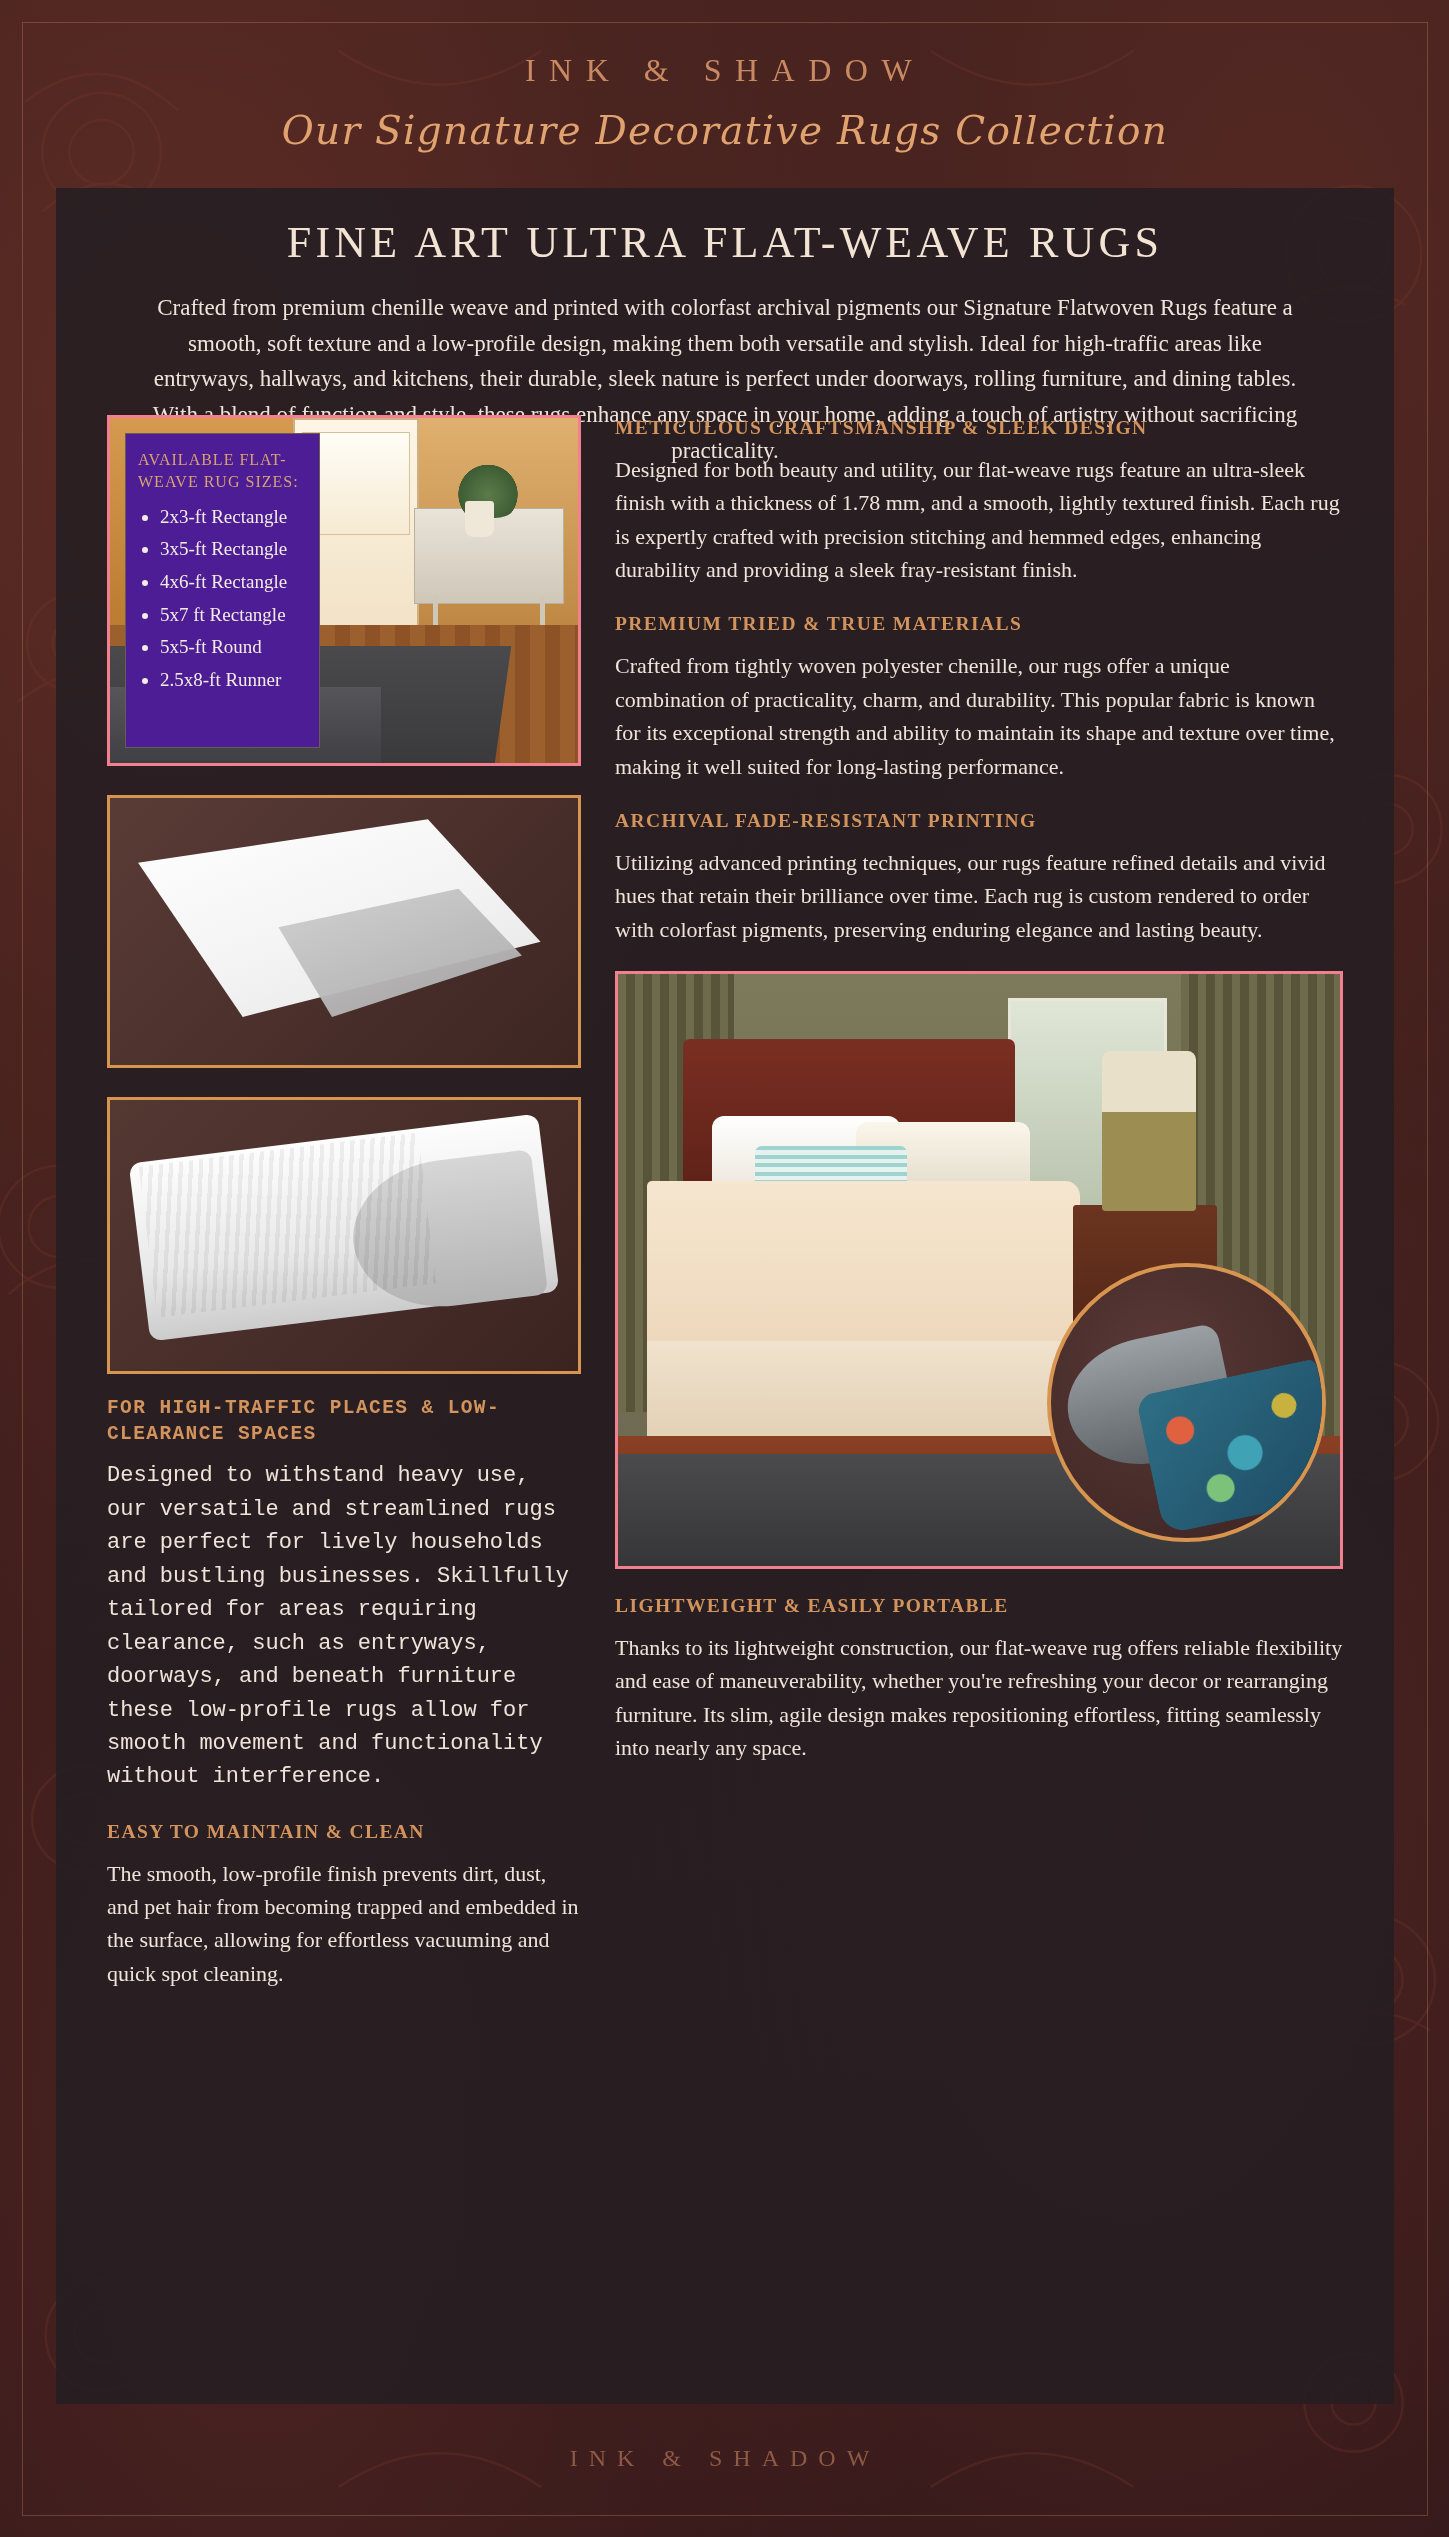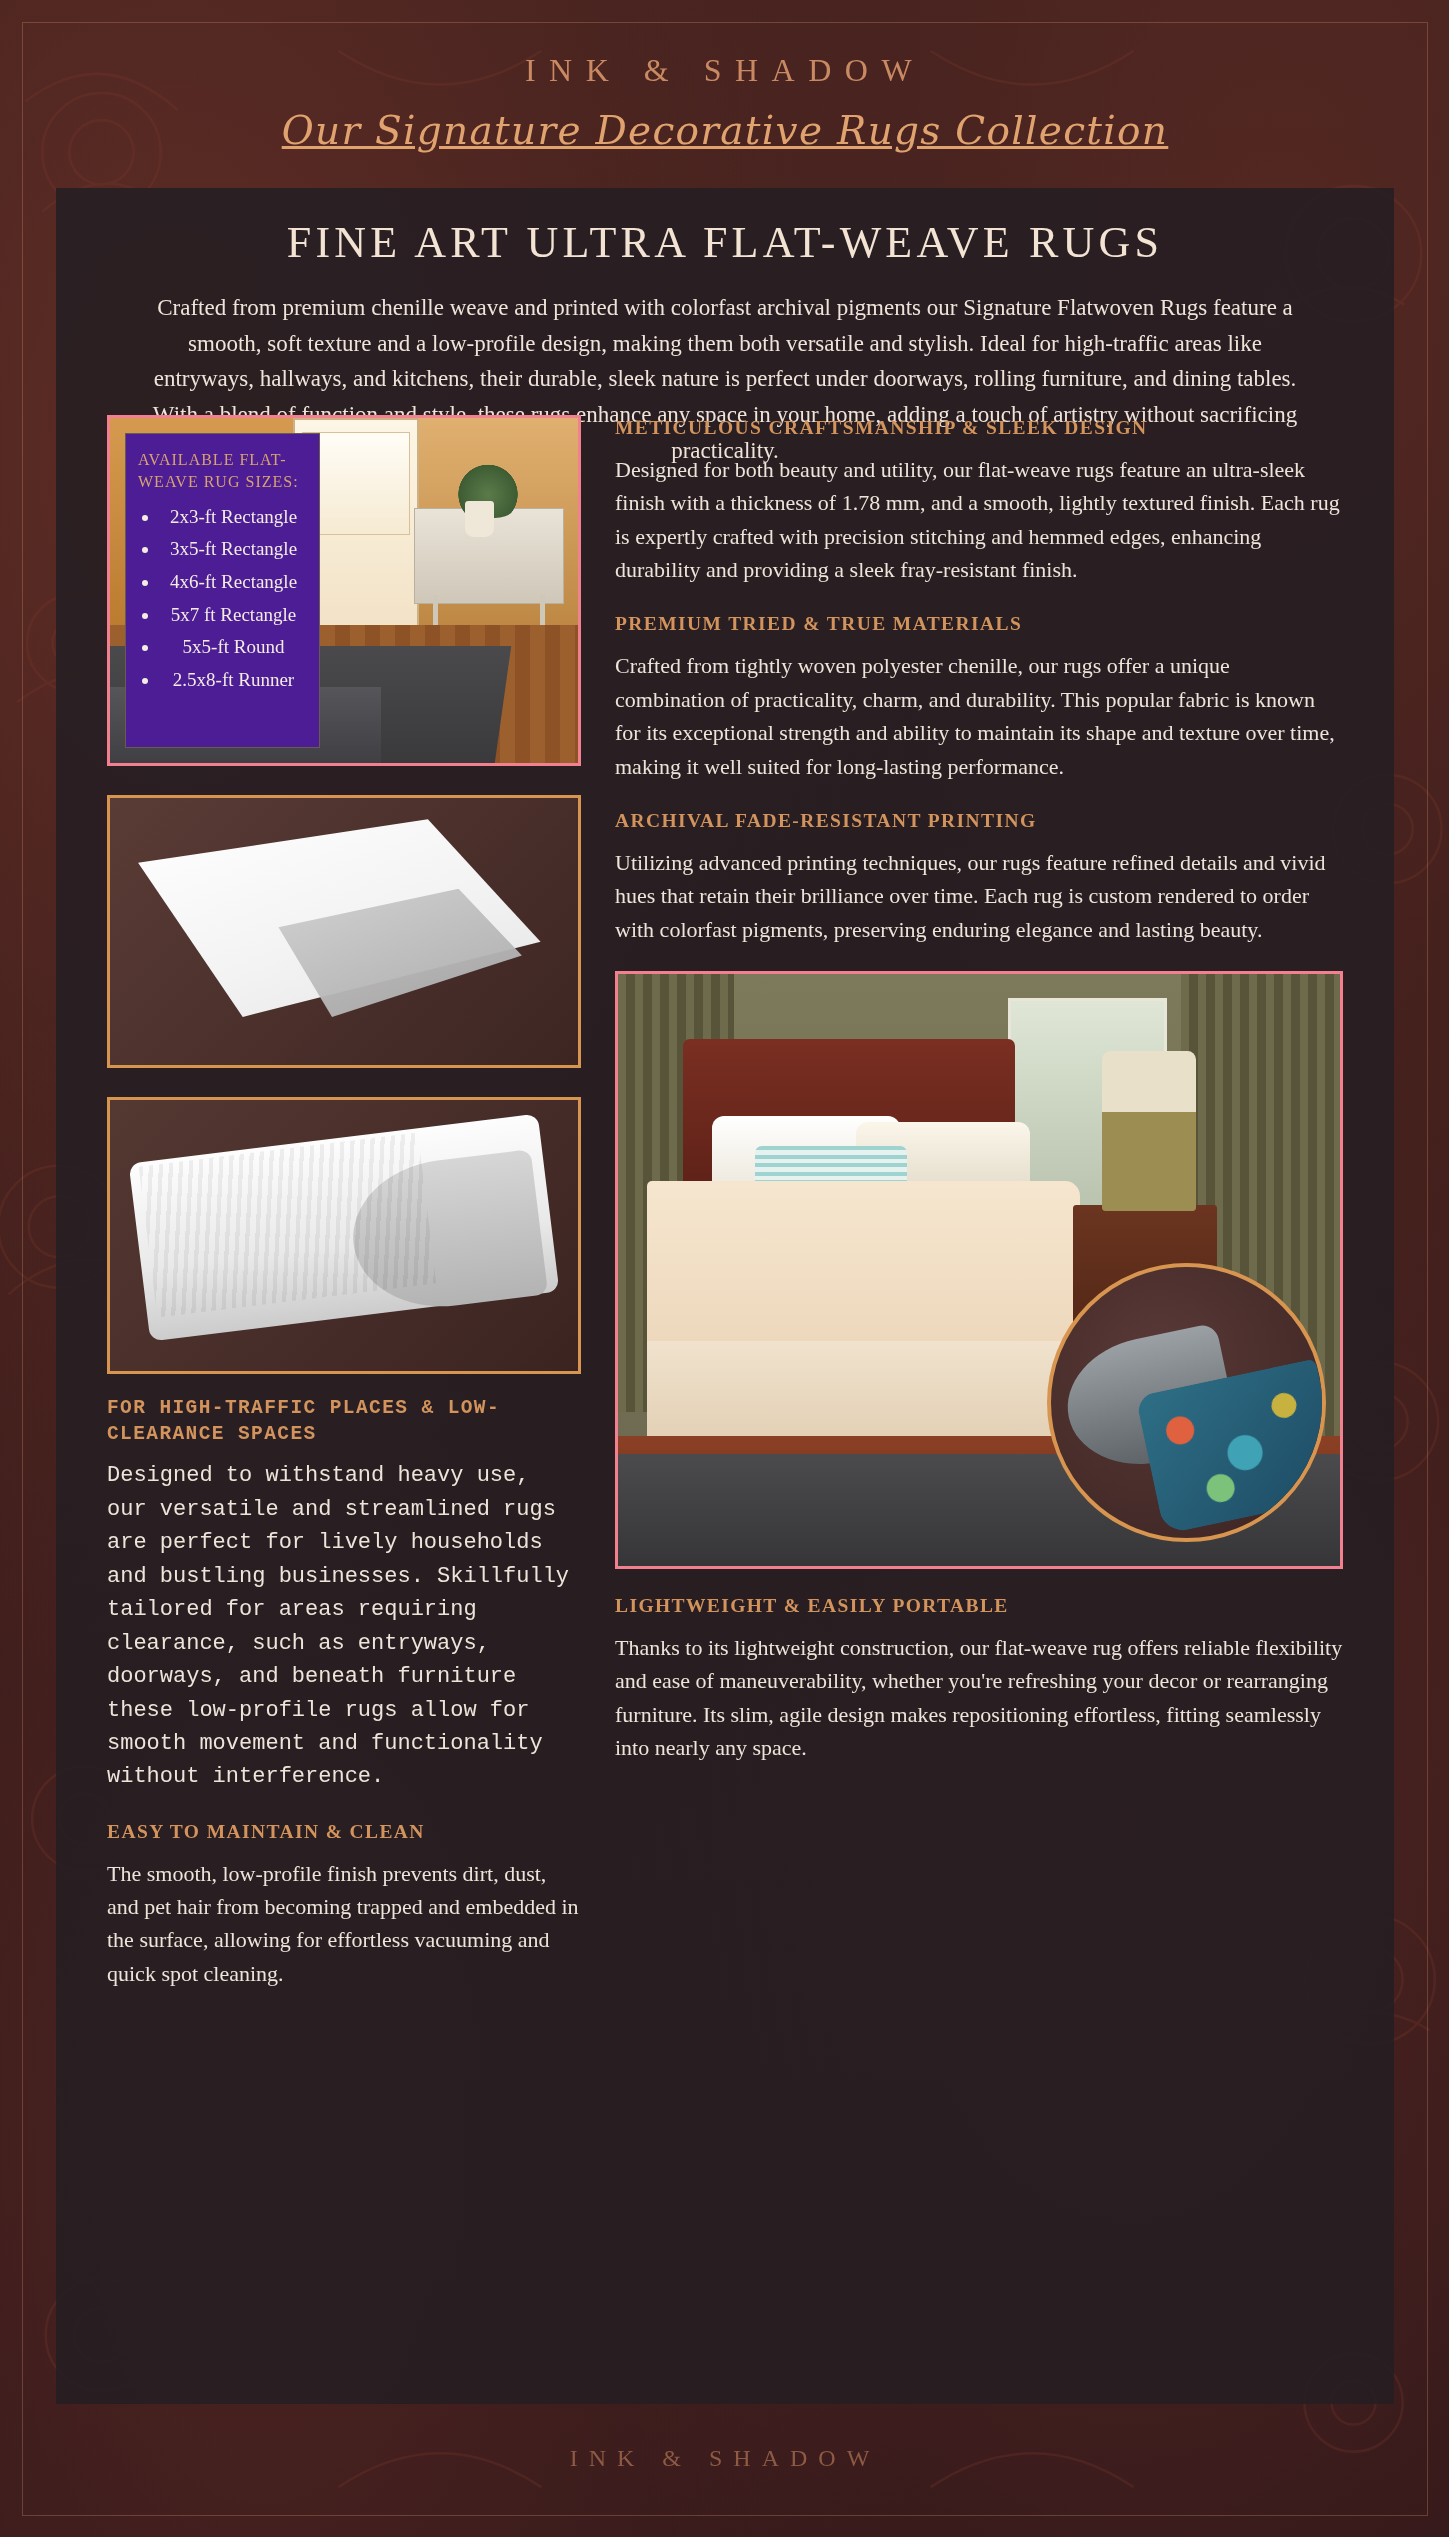--- a/index.html
+++ b/index.html
@@ -58,21 +58,20 @@
     text-transform: uppercase;
     font-weight: 400;
   }
   .brand-sub {
     margin-top: 18.6px;
     font-family: "DejaVu Serif", serif;
     font-style: italic;
     font-size: 39px;
     color: #e0a26e;
     letter-spacing: 1.3px;
-    text-decoration: underline;
   }
 
   
   .panel {
     position: absolute;
     left: 56px;
     top: 188px;
     width: 1338px;
     height: 2216px;
     background: rgba(38,30,34,0.90);
@@ -184,21 +183,21 @@
   }
   .sizes-title {
     color: #d8a36e;
     font-size: 16px;
     letter-spacing: 1px;
     line-height: 1.35;
     text-transform: uppercase;
     margin-bottom: 8.5px;
   }
   .sizes-list { margin: 0; padding-left: 22px; color: #f4ece3; }
-  .sizes-list li { font-size: 19px; line-height: 1.72; text-align: center; }
+  .sizes-list li { font-size: 19px; line-height: 1.72; }
 
   
   .fabric1 {
     height: 267px;
     background: linear-gradient(135deg,#5a3c36 0%,#4a2f2b 55%,#3d2622 100%);
     position: relative;
   }
   .fabric1 .sheet {
     position:absolute; left:6%; top:8%; width:86%; height:74%;
     background: linear-gradient(160deg,#ffffff 0%,#f3f3f3 55%,#e4e4e4 100%);

